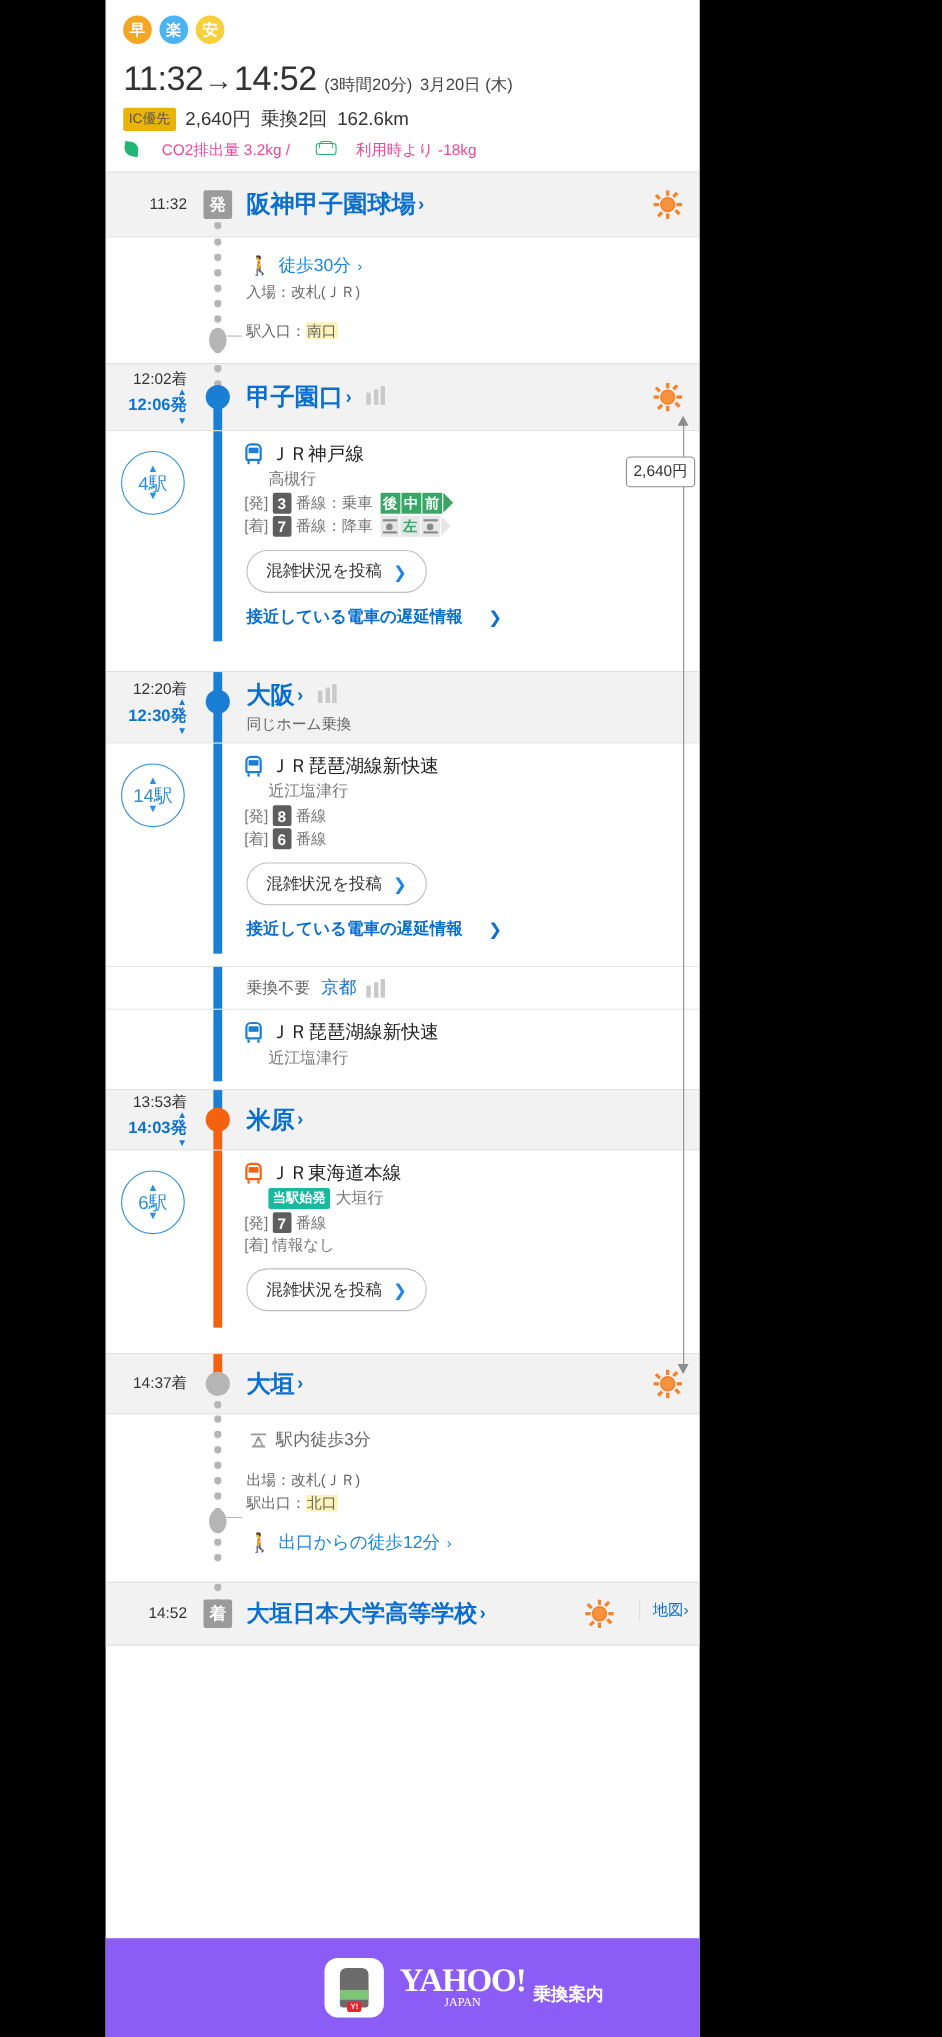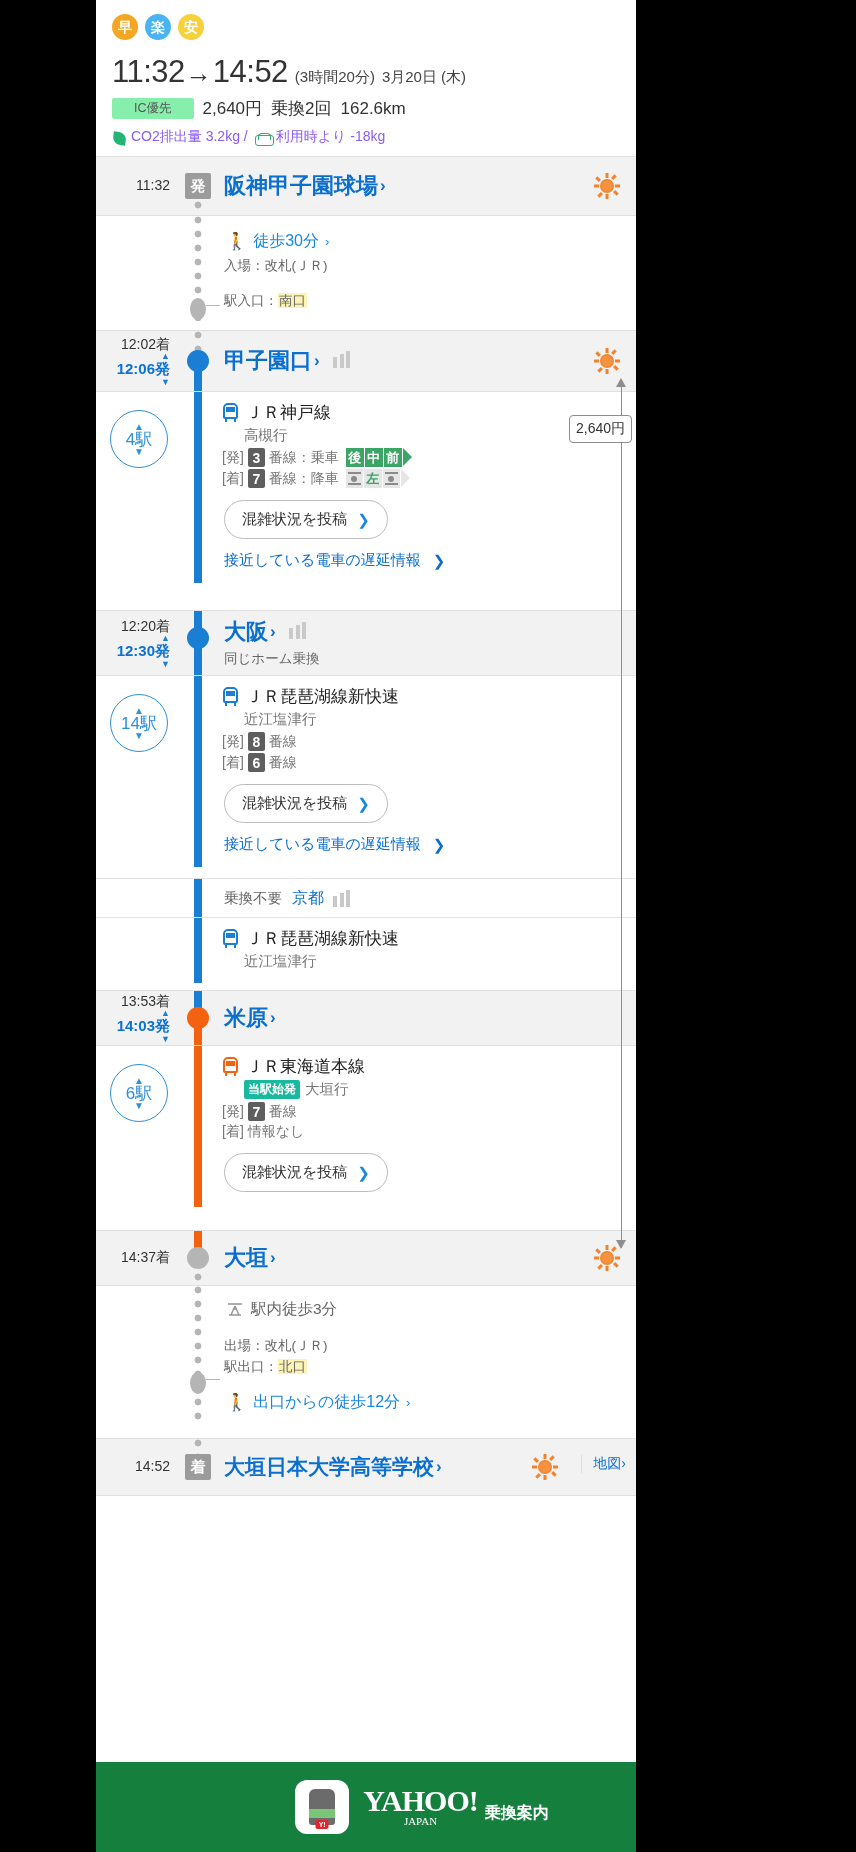--- a/index.html
+++ b/index.html
@@ -30,27 +30,27 @@
   .bg-yasu  { background: #f7d13b; }
 
   .time-line { display: flex; align-items: baseline; flex-wrap: wrap; margin-bottom: 7px; }
   .big-time { font-size: 31px; color: #333; letter-spacing: -0.5px; }
   .arrow-mid { font-size: 26px; color: #333; margin: 0 1px; }
   .dur { font-size: 15px; color: #444; margin-left: 7px; }
   .date { font-size: 15px; color: #444; margin-left: 7px; }
 
   .fare-line { display: flex; align-items: center; gap: 9px; margin-bottom: 8px; }
   .ic-tag {
-    background: #86efac; color: #555; font-size: 12.5px;
-    padding: 2px 22px; border-radius: 2px;
+    background: #eab308; color: #555; font-size: 12.5px;
+    padding: 2px 5px; border-radius: 2px;
   }
   .fare-main { font-size: 17px; color: #333; }
   .transfers, .distance { font-size: 17px; color: #333; }
 
-  .co2-line { display: flex; align-items: flex-end; font-size: 14px; color: #8b5cf6; gap: 4px; }
+  .co2-line { display: flex; align-items: flex-start; font-size: 14px; color: #ec4899; gap: 20px; }
   .leaf { display:inline-block; width: 15px; height: 15px; position: relative; }
   .leaf::before {
     content:''; position:absolute; left:1px; top:1px; width:13px; height:13px;
     background:#22b573; border-radius: 0 60% 0 60%;
     transform: rotate(8deg);
   }
   .car-ico { display:inline-block; width: 17px; height: 13px; position: relative; margin-left: 3px;}
   .car-ico::before{
     content:''; position:absolute; left:0; bottom:0; width:17px; height:9px;
     border:1.6px solid #22b573; border-radius: 3px;
@@ -198,22 +198,22 @@
 
   .pill-btn {
     display:inline-flex; align-items:center; gap: 10px;
     border: 1px solid #bdbdbd; border-radius: 22px;
     padding: 9px 17px; font-size: 15px; color:#333; background:#fff;
     margin: 12px 0 6px 2px;
   }
   .pill-btn .chev { color:#1a86e0; font-weight:bold; font-size:15px; }
 
   .delay-link {
-    font-size: 15px; color:#0b6fd0; font-weight: normal; margin: 6px 0 4px 2px;
-    display:flex; align-items:center; gap: 12px;
+    font-size: 15px; color:#0b6fd0; font-weight: bold; margin: 6px 0 4px 2px;
+    display:flex; align-items:center; gap: 23px;
   }
 
   
   .cnt-circle {
     position: absolute; left: 14px; top: 18px;
     width: 58px; height: 58px; border-radius: 50%;
     border: 1.6px solid #2f8fd8; color: #2f8fd8;
     display:flex; flex-direction:column; align-items:center; justify-content:center;
     font-size: 17px; background:#fff; z-index: 5; line-height:1;
   }
@@ -240,21 +240,21 @@
   .nochange-row {
     background:#fff; border-top:1px solid #e3e3e3; border-bottom:1px solid #e3e3e3;
     display:flex; align-items:center; min-height: 40px;
   }
   .nochange-txt { font-size: 14.5px; color:#666; }
   .nochange-st { font-size: 16px; color:#0b6fd0; margin-left:10px; }
 
   
   .footer {
     position: absolute; left:0; bottom: 0; width: 652px; height: 90px;
-    background: #15803d; display:flex; align-items:center; justify-content:center; gap: 14px;
+    background: #8b5cf6; display:flex; align-items:center; justify-content:center; gap: 14px;
   }
   .app-icon {
     width: 54px; height: 54px; background:#fff; border-radius: 12px;
     position: relative; display:flex; align-items:center; justify-content:center;
   }
   .app-icon .train-g {
     width: 26px; height: 36px; background:#6b6b6b; border-radius: 6px 6px 3px 3px;
     position: relative; overflow: hidden;
   }
   .app-icon .train-g::after{

